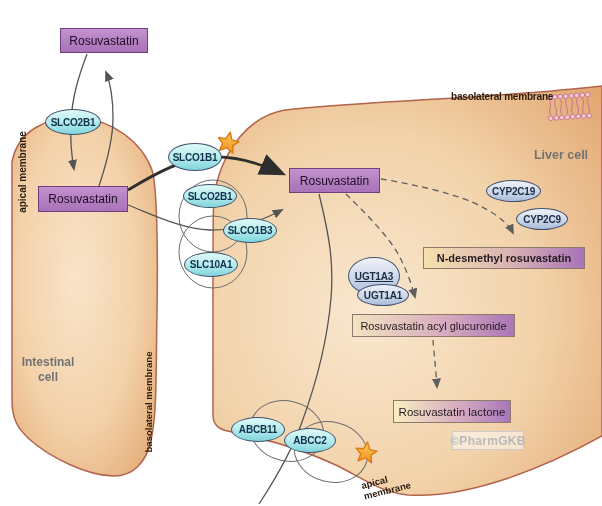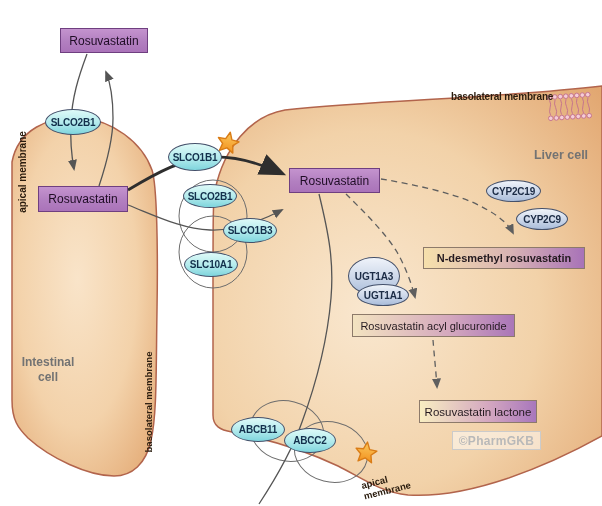--- a/index.html
+++ b/index.html
@@ -14,24 +14,24 @@
   .enz{background:linear-gradient(180deg,#eff3fa 0%,#ccd7e9 55%,#aabddb 100%);color:#1b2b45;text-align:right;}
   .pbox{position:absolute;box-sizing:border-box;border:1.6px solid #6f3f80;
         background:linear-gradient(180deg,#c493ce 0%,#b27fc0 55%,#aa73b9 100%);
         color:#200d26;font-size:12px;font-weight:500;
         display:flex;align-items:center;justify-content:center;}
   .mbox{position:absolute;box-sizing:border-box;border:1.2px solid #8d7a6a;
         color:#241a20;font-size:11px;font-weight:500;
         display:flex;align-items:center;justify-content:center;white-space:nowrap;}
   .mb-ndes{background:linear-gradient(90deg,#f6e0ac 0%,#d8b2b4 55%,#a873b8 100%);}
   .mb-acyl{background:linear-gradient(90deg,#f3e3c0 0%,#d4a8be 60%,#aa76b8 100%);}
-  .mb-lact{background:linear-gradient(90deg,#f8eec2 0%,#d3a6c0 60%,#a877bc 100%);margin-left:26px;}
+  .mb-lact{background:linear-gradient(90deg,#f8eec2 0%,#d3a6c0 60%,#a877bc 100%);}
   .memlabel{position:absolute;font-weight:700;color:#2a1c0e;white-space:nowrap;}
   .celllabel{position:absolute;font-weight:700;color:#737373;text-align:center;line-height:1.25;}
-  #watermark{position:absolute;left:452px;top:431px;width:89px;height:19px;box-sizing:border-box;
+  #watermark{position:absolute;left:452px;top:431px;width:72px;height:19px;box-sizing:border-box;
         border:1.5px solid #cbcbcb;background:rgba(255,255,255,.5);color:#b9b9b9;
         font-weight:700;font-size:12px;letter-spacing:.3px;
         display:flex;align-items:center;justify-content:center;}
 </style>
 </head>
 <body>
 
 <div id="stage">
 
   <svg width="602" height="506" viewBox="0 0 602 506">
@@ -124,21 +124,21 @@
   <div class="mbox mb-acyl" style="left:352px;top:314px;width:163px;height:23px;">Rosuvastatin acyl glucuronide</div>
   <div class="mbox mb-lact" style="left:393px;top:400px;width:118px;height:23px;font-size:11.5px;">Rosuvastatin lactone</div>
 
   <div class="oval slc" style="left:45px;top:109px;width:56px;height:26px;">SLCO2B1</div>
   <div class="oval slc" style="left:168px;top:143px;width:54px;height:28px;">SLCO1B1</div>
   <div class="oval slc" style="left:183px;top:184px;width:54px;height:24px;">SLCO2B1</div>
   <div class="oval slc" style="left:184px;top:218px;width:54px;height:25px;margin-left:39px;">SLCO1B3</div>
   <div class="oval slc" style="left:184px;top:252px;width:54px;height:25px;">SLC10A1</div>
   <div class="oval enz" style="left:486px;top:180px;width:55px;height:22px;">CYP2C19</div>
   <div class="oval enz" style="left:516px;top:208px;width:52px;height:22px;">CYP2C9</div>
-  <div class="oval enz" style="left:348px;top:257px;width:52px;height:38px;">UGT1A3</div>
+  <div class="oval enz" style="left:348px;top:257px;width:52px;height:38px;text-decoration:underline;">UGT1A3</div>
   <div class="oval enz" style="left:357px;top:284px;width:52px;height:22px;">UGT1A1</div>
   <div class="oval slc" style="left:231px;top:417px;width:54px;height:25px;">ABCB11</div>
   <div class="oval slc" style="left:284px;top:428px;width:52px;height:25px;">ABCC2</div>
 
   <div class="memlabel" style="left:22px;top:172px;font-size:10px;transform:translate(-50%,-50%) rotate(-90deg);">apical membrane</div>
   <div class="memlabel" style="left:148px;top:402px;font-size:9.5px;transform:translate(-50%,-50%) rotate(-90deg);">basolateral membrane</div>
   <div class="celllabel" style="left:17px;top:355px;width:62px;font-size:12px;">
     <span>Intestinal</span><br>
     <span>cell</span>
   </div>

